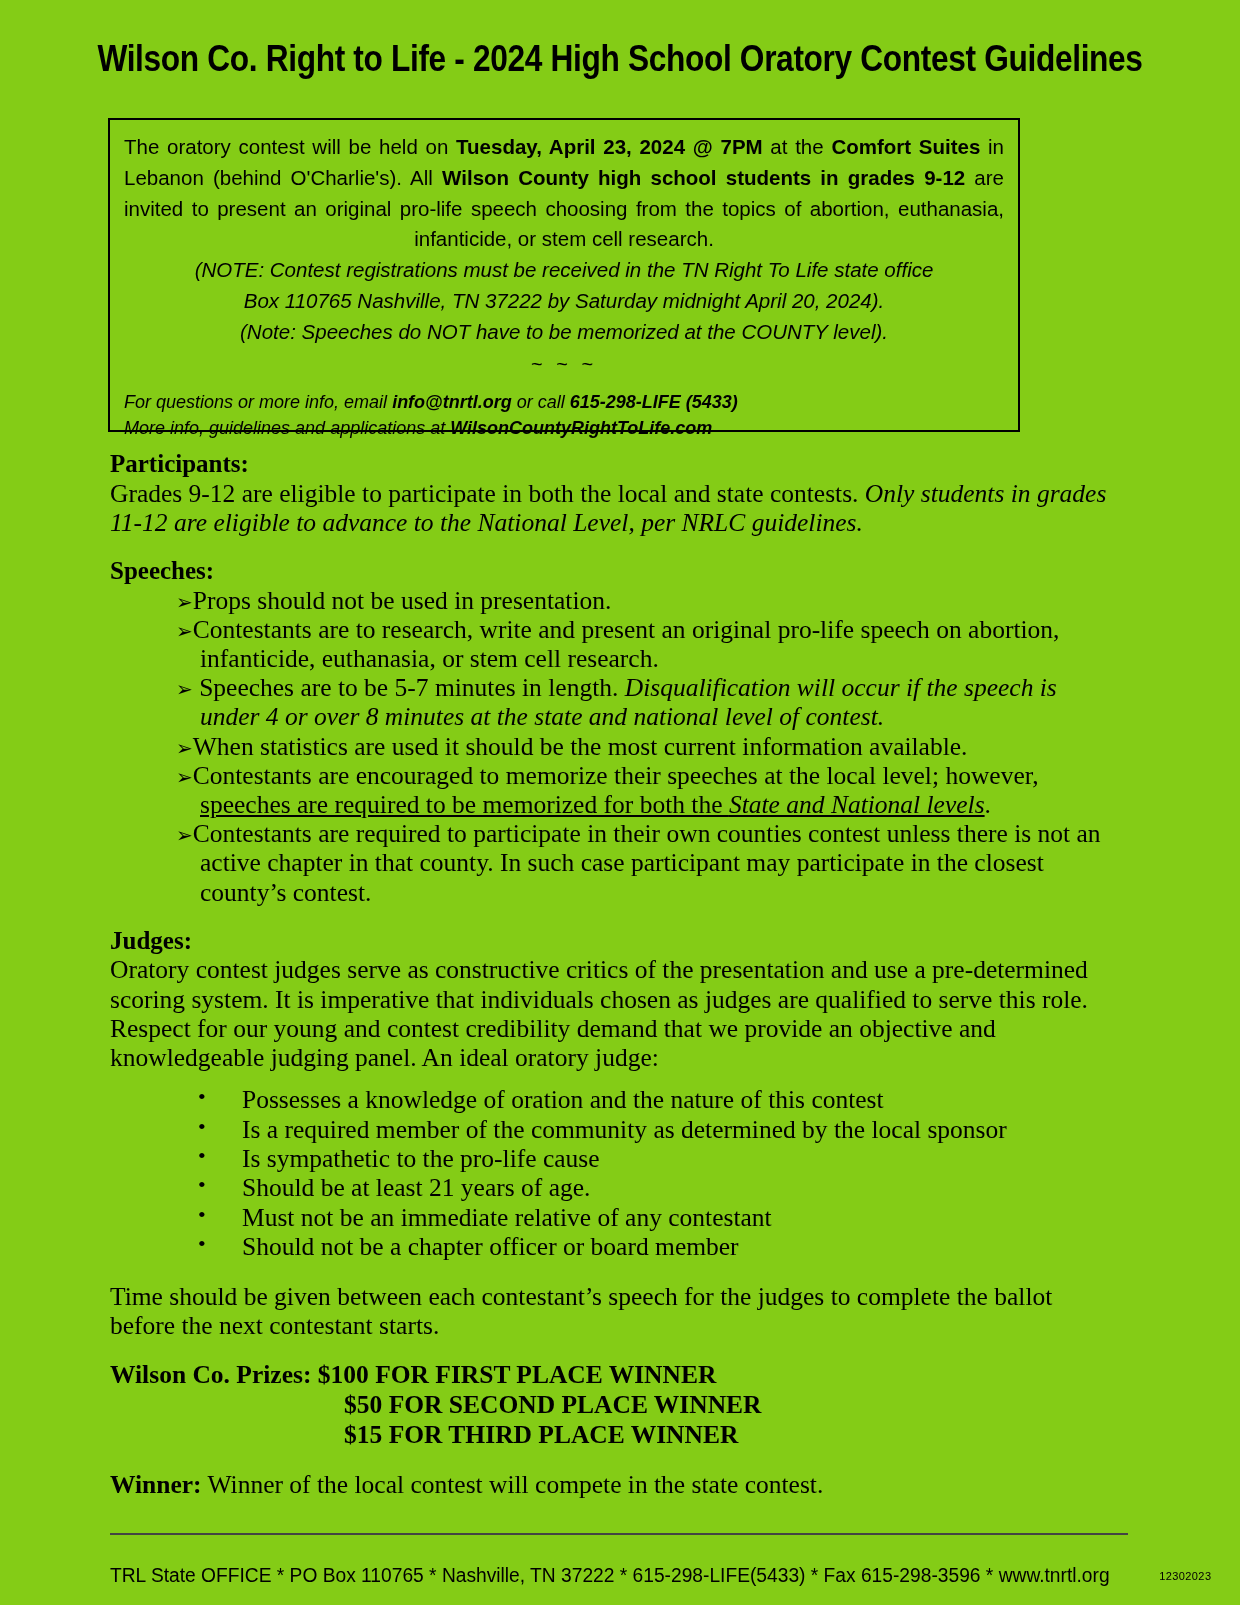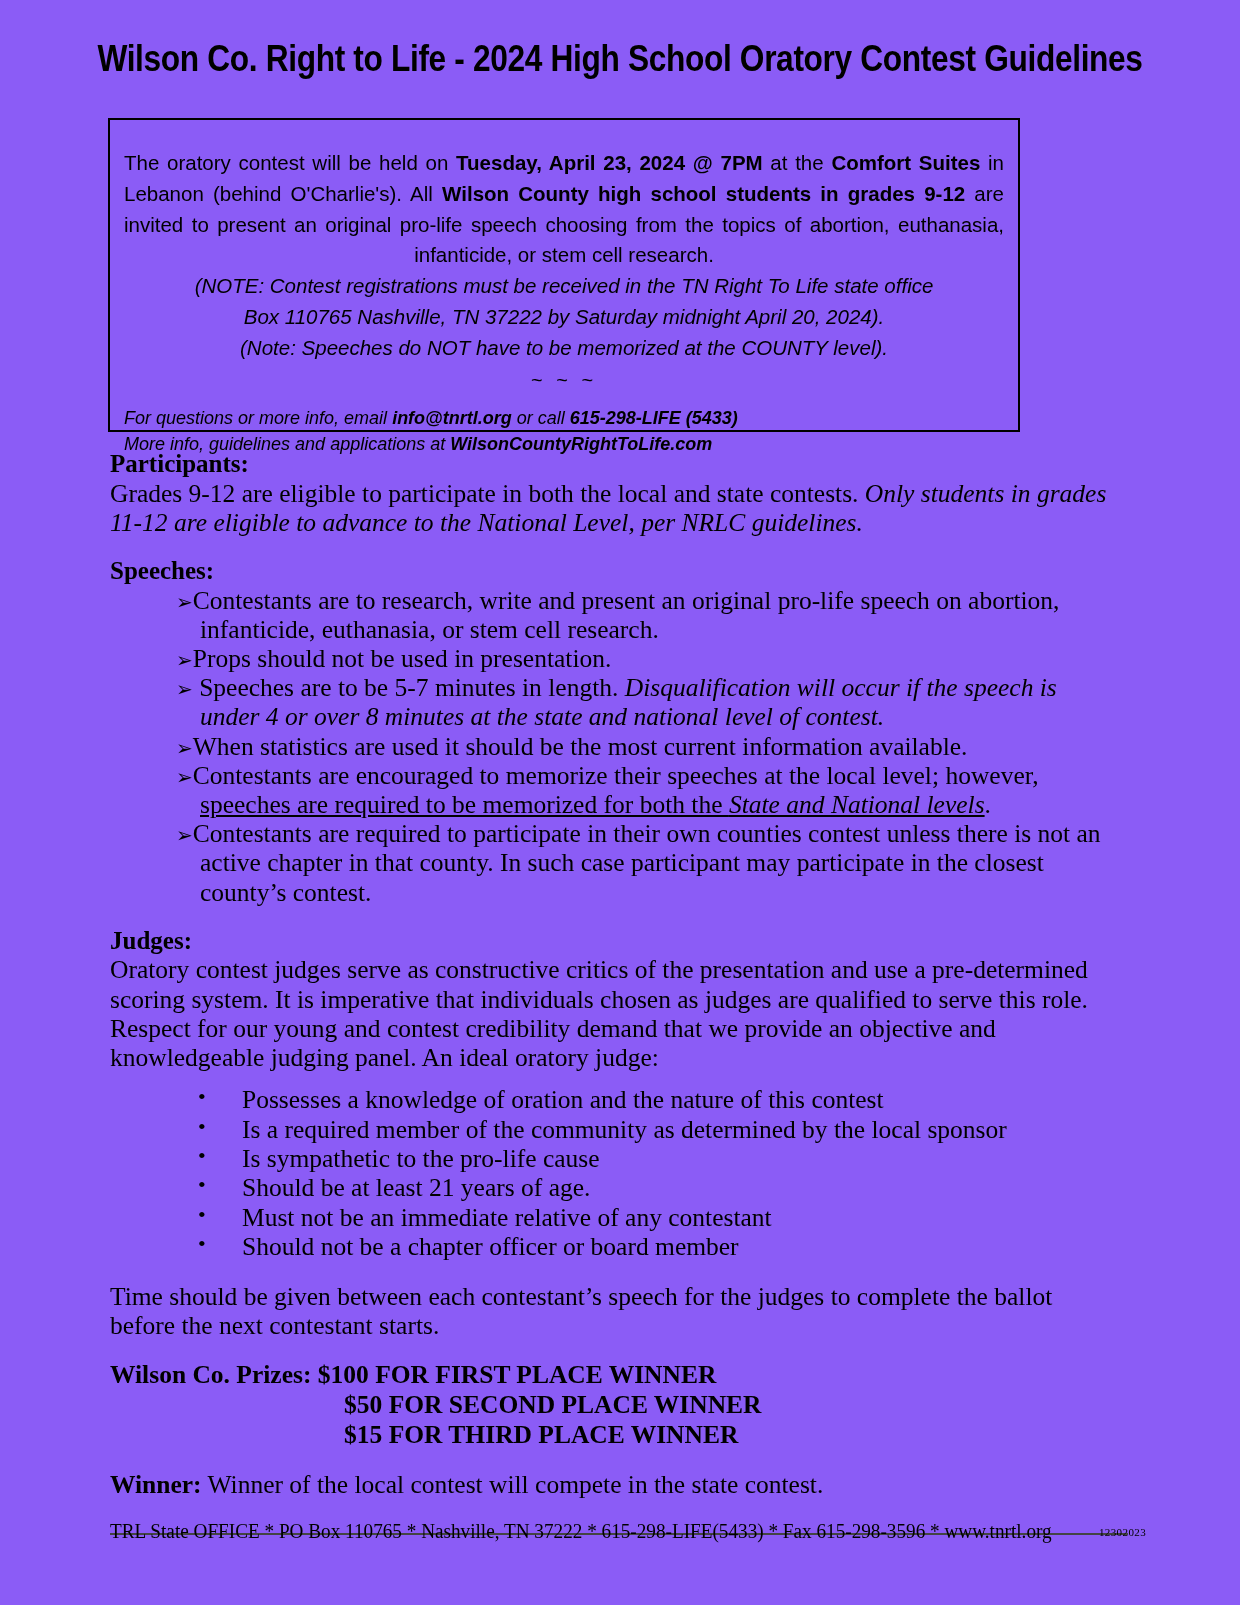--- a/index.html
+++ b/index.html
@@ -13,21 +13,21 @@
     position: relative;
     font-family: "Liberation Serif", serif;
     color: #000000;
     overflow: hidden;
   }
 
   .page {
     position: relative;
     width: 1240px;
     height: 1605px;
-    background: #8b5cf6;
+    background: #84cc16;
   }
 
   
   .doc-title {
     position: absolute;
     left: 0;
     top: 40px;
     width: 1240px;
     text-align: center;
     font-family: "Liberation Sans", sans-serif;
@@ -42,21 +42,21 @@
 
   
   .announce-box {
     position: absolute;
     left: 108px;
     top: 118px;
     width: 912px;
     height: 314px;
     border: 2px solid #000000;
     box-sizing: border-box;
-    padding: 28px 14px 10px 14px;
+    padding: 12px 14px 10px 14px;
     font-family: "Liberation Sans", sans-serif;
     font-size: 20.5px;
     line-height: 1.50;
   }
   .announce-box .just {
     text-align: justify;
     text-align-last: center;
   }
   .announce-box .ctr { text-align: center; }
   .announce-box b { font-weight: 700; }
@@ -151,23 +151,23 @@
     position: absolute;
     left: 110px;
     top: 1533px;
     width: 1018px;
     height: 2px;
     background: #444444;
   }
   .footer-text {
     position: absolute;
     left: 110px;
-    top: 1520px;
+    top: 1564px;
     width: 1020px;
-    font-family: Liberation Serif, serif;
+    font-family: Liberation Sans, sans-serif;
     font-size: 20px;
     white-space: nowrap;
   }
   .footer-text .squeeze2 {
     display: inline-block;
     transform: scaleX(0.96);
     transform-origin: left center;
   }
   .footer-code {
     font-size: 11px;
@@ -202,22 +202,22 @@
 
   <div class="content">
 
     <div class="hd">Participants:</div>
     <p class="para"><span>Grades 9-12 are eligible to participate in both the local and state contests.  </span><em>Only students in grades 11-12 are eligible to advance to the National Level, per NRLC guidelines.</em></p>
 
     <div class="sec-gap"></div>
 
     <div class="hd">Speeches:</div>
     <ul class="arrow-list">
+      <li><span class="mk">➢</span><span>Props should not be used in presentation.</span></li>
       <li><span class="mk">➢</span><span>Contestants are to research, write and present an original pro-life speech on abortion, infanticide, euthanasia, or stem cell research.</span></li>
-      <li><span class="mk">➢</span><span>Props should not be used in presentation.</span></li>
       <li><span class="mk">➢</span><span> Speeches are to be 5-7 minutes in length.  </span><em>Disqualification will occur if the speech is under 4 or over 8 minutes at the state and national level of contest.</em></li>
       <li><span class="mk">➢</span><span>When statistics are used it should be the most current information available.</span></li>
       <li><span class="mk">➢</span><span>Contestants are encouraged to memorize their speeches at the local level; however, </span><u><span>speeches are required to be memorized for both the </span><em>State and National levels</em></u><span>.</span></li>
       <li><span class="mk">➢</span><span>Contestants are required to participate in their own counties contest unless there is not an active chapter in that county.  In such case participant may participate in the closest county’s contest.</span></li>
     </ul>
 
     <div class="sec-gap"></div>
 
     <div class="hd">Judges:</div>
     <p class="para">Oratory contest judges serve as constructive critics of the presentation and use a pre-determined scoring system.  It is imperative that individuals chosen as judges are qualified to serve this role.  Respect for our young and contest credibility demand that we provide an objective and knowledgeable judging panel.  An ideal oratory judge:</p>

